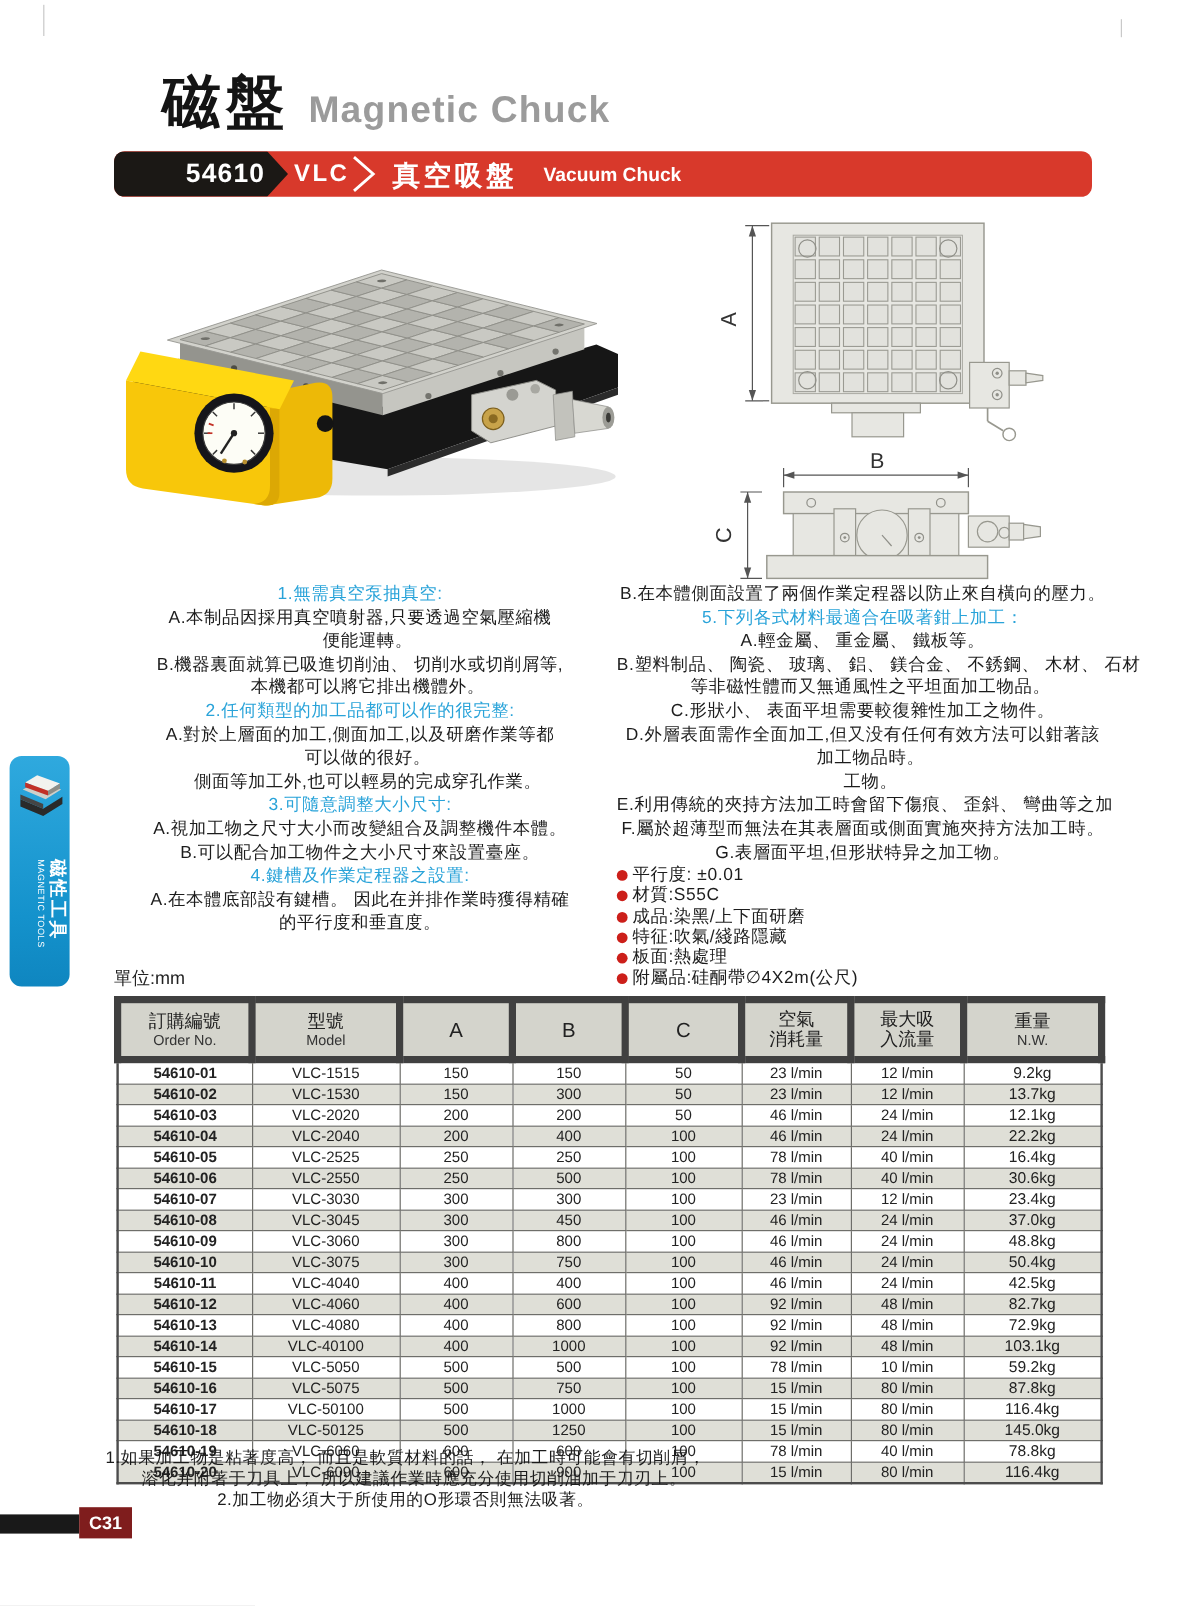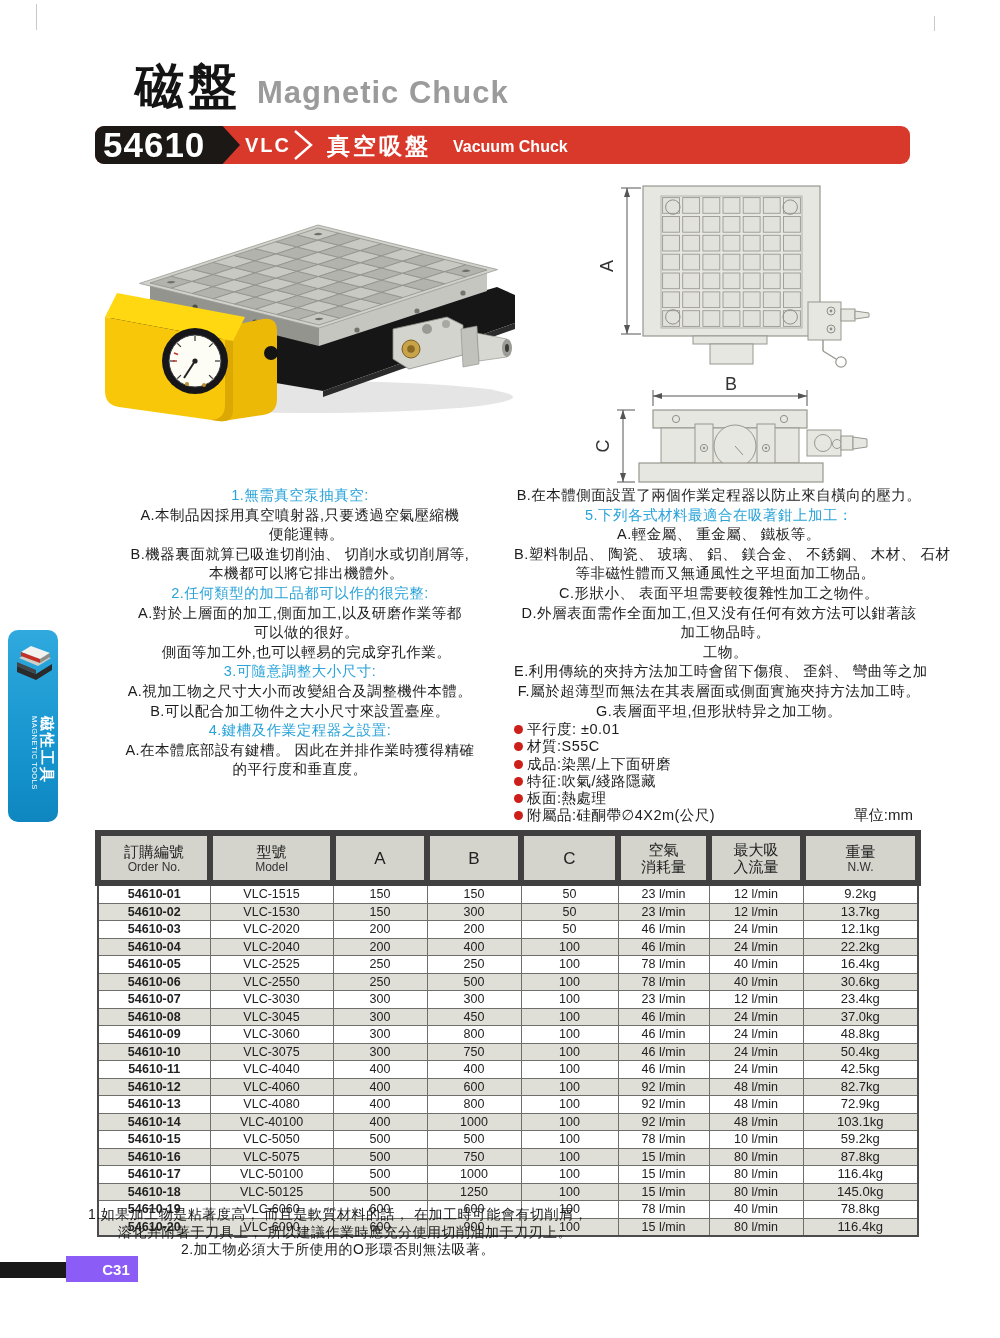--- a/index.html
+++ b/index.html
@@ -14,21 +14,21 @@
   .title-row{position:absolute;left:88px;top:62px;display:flex;align-items:baseline;gap:16px;}
   .title-zh{font-size:49px;font-weight:bold;color:#141414;letter-spacing:4px;line-height:1;margin-left:47px;}
   .title-en{font-size:31px;font-weight:bold;color:#9b9b9b;letter-spacing:1px;}
 
   
   .banner{position:absolute;left:95px;top:126px;width:815px;height:38px;background:#d8392b;
           border-radius:9px;overflow:hidden;}
   .banner-black{position:absolute;left:0;top:0;width:145px;height:38px;background:#1b1815;
           clip-path:polygon(0 0,88% 0,100% 50%,88% 100%,0 100%);}
   .banner-code{position:absolute;left:8px;top:0;width:118px;height:38px;line-height:38px;
-          text-align:left;color:#fff;font-size:35px;font-weight:bold;letter-spacing:1px;}
+          text-align:right;color:#fff;font-size:22px;font-weight:bold;letter-spacing:1px;}
   .banner-series{position:absolute;left:150px;top:0;height:38px;line-height:38px;color:#fff;
           font-size:20px;font-weight:bold;letter-spacing:2px;}
   .banner-chev{position:absolute;left:196px;top:3px;}
   .banner-zh{position:absolute;left:232px;top:0;height:38px;line-height:40px;color:#fff;
           font-size:23px;font-weight:bold;letter-spacing:3px;}
   .banner-en{position:absolute;left:358px;top:0;height:38px;line-height:42px;color:#fff;
           font-size:16px;font-weight:bold;}
 
   
   .photo{position:absolute;left:95px;top:183px;width:430px;height:248px;}
@@ -36,21 +36,21 @@
 
   
   .features{position:absolute;font-size:14.5px;line-height:19.6px;letter-spacing:0.5px;}
   .features.left{left:88px;top:486px;width:424px;}
   .features.right{left:514px;top:486px;width:410px;}
   .ln{white-space:nowrap;text-align:center;}
   .ln.h{color:#29a3d9;}
   .ln.i{padding-left:13px;}
   .ln.b{display:flex;align-items:center;line-height:17.2px;}
   .ln.b .dot{flex:none;width:9px;height:9px;border-radius:50%;background:#cc1f1a;margin-right:4px;}
-  .unit-note{position:absolute;left:95px;top:806px;width:818px;text-align:right;font-size:15px;color:#222;}
+  .unit-note{position:absolute;left:95px;top:806px;width:818px;text-align:left;font-size:15px;color:#222;}
 
   
   table.spec{position:absolute;left:95px;top:830px;width:820px;border-collapse:collapse;
         table-layout:fixed;border:2px solid #4c4c4c;}
   table.spec col.c1{width:112px}table.spec col.c2{width:123px}table.spec col.c3{width:94px}
   table.spec col.c4{width:94px}table.spec col.c5{width:97px}table.spec col.c6{width:91px}
   table.spec col.c7{width:94px}table.spec col.c8{width:115px}
   table.spec th{background:#d4d4cc;border:6px solid #404040;height:44px;padding:0;
         font-weight:normal;vertical-align:middle;}
   table.spec th .zh{font-size:15px;line-height:17px;color:#222;}
@@ -61,22 +61,22 @@
   table.spec tr.alt td{background:#dfdfd7;}
   table.spec td.ord{font-weight:bold;}
   table.spec td.wt{font-size:13px;text-align:center;}
 
   
   .footnotes{position:absolute;left:88px;top:1206px;font-size:14px;line-height:17.6px;letter-spacing:0.5px;}
   .footnotes .ln.i{padding-left:14px;}
 
   
   .pagebar{position:absolute;left:0;top:1262px;width:66px;height:16px;background:#191919;}
-  .pagenum{position:absolute;left:66px;top:1256px;width:44px;height:26px;background:#8b5cf6;
-        color:#fff;font-size:15px;font-weight:bold;display:flex;align-items:center;justify-content:center;padding-left:28px;}
+  .pagenum{position:absolute;left:66px;top:1256px;width:44px;height:26px;background:#7f1d1d;
+        color:#fff;font-size:15px;font-weight:bold;display:flex;align-items:center;justify-content:center;}
 
   
   .sidetab{position:absolute;left:8px;top:630px;width:50px;height:192px;border-radius:10px;
         background:linear-gradient(180deg,#2fa9de 0%,#1492cc 70%,#0f86c0 100%);}
   .sidetab .thumb{position:absolute;left:6px;top:10px;}
   .sidetab .rot{position:absolute;left:47px;top:86px;transform:rotate(90deg);transform-origin:0 0;
         white-space:nowrap;color:#fff;}
   .sidetab .rot .zh{display:block;font-size:15px;letter-spacing:2px;font-weight:bold;line-height:16px;}
   .sidetab .rot .en{display:block;font-size:7.5px;letter-spacing:0.5px;line-height:9px;}
 

